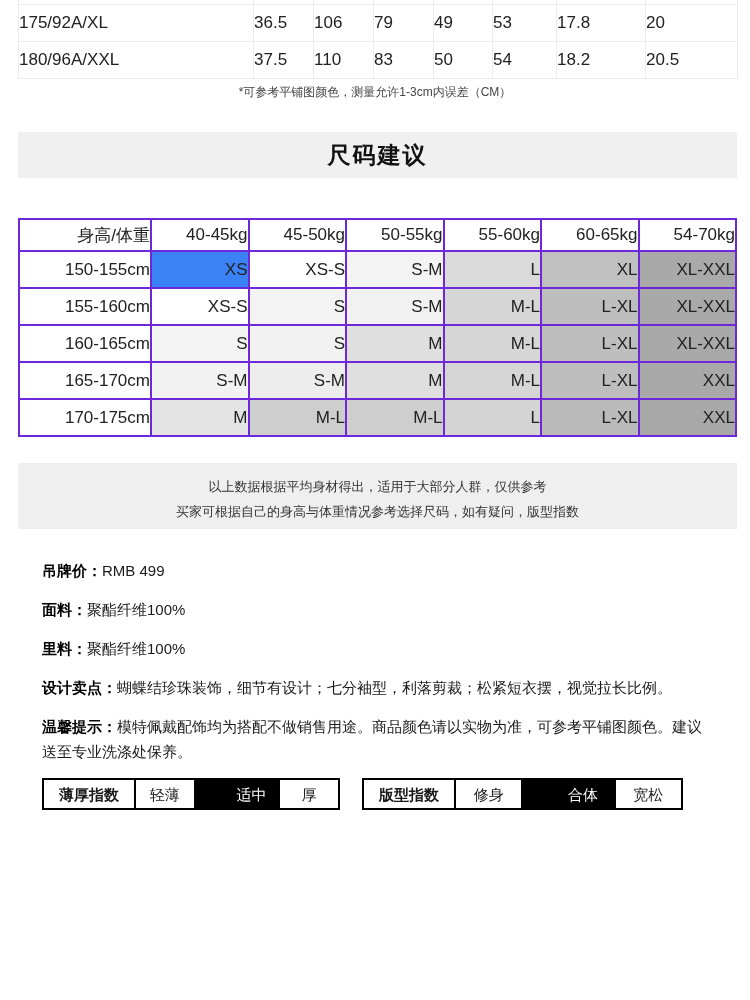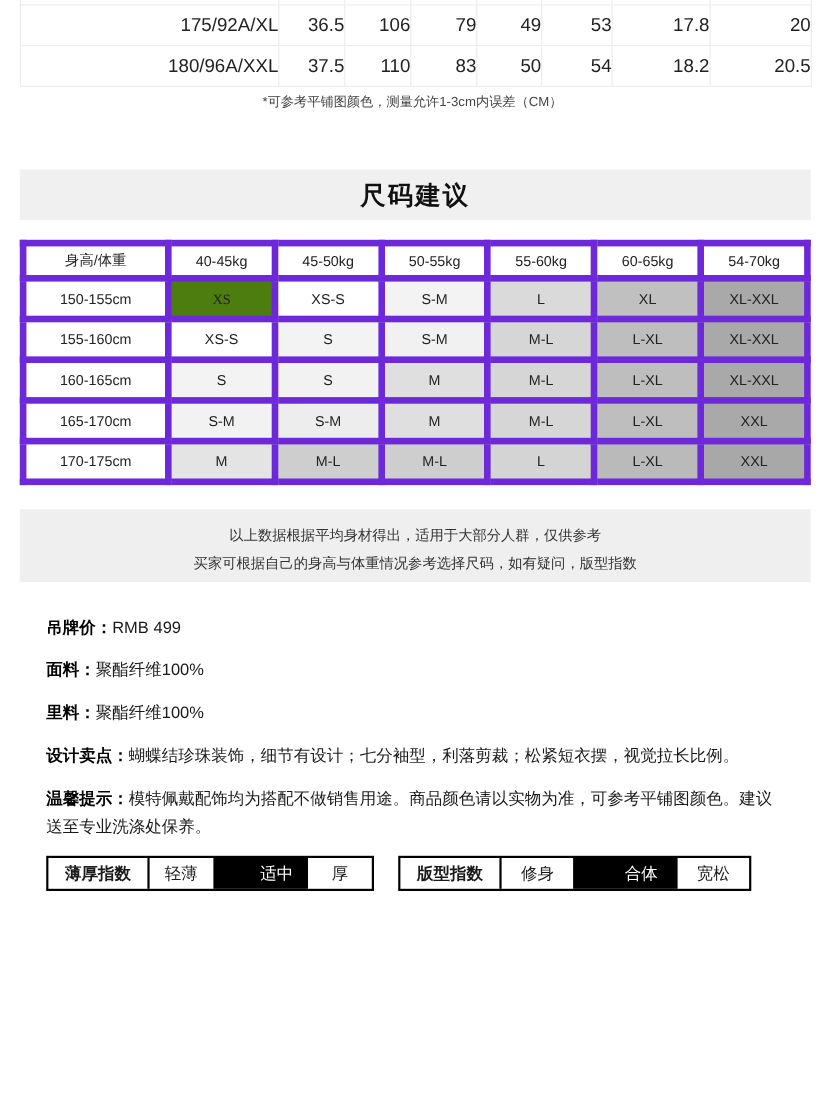--- a/index.html
+++ b/index.html
@@ -9,46 +9,46 @@
     font-family:"Liberation Sans","DejaVu Sans",sans-serif;
     color:#1a1a1a;
   }
 
   
   .measure-table {
     position:absolute; left:18px; top:0; width:719px;
     border-collapse:collapse; table-layout:fixed;
   }
   .measure-table td {
-    border:1px solid #ececec; text-align:right;
+    border:1px solid #ececec; text-align:left;
     height:37px; font-size:17px; color:#222; background:#fff;
   }
   .measure-table tr.partial td { height:4px; border-top:none; }
   .mc0{width:235px}.mc1{width:60px}.mc2{width:60px}.mc3{width:60px}
   .mc4{width:59px}.mc5{width:64px}.mc6{width:89px}.mc7{width:92px}
 
   .measure-note {
     position:absolute; left:0; top:84px; width:750px;
     text-align:center; font-size:12px; color:#444;
   }
 
   
   .banner {
-    position:absolute; left:18px; top:154px; width:719px; height:46px;
+    position:absolute; left:18px; top:132px; width:719px; height:46px;
     background:#f0f0f0; text-align:center; line-height:46px;
     font-size:23px; font-weight:bold; color:#111; letter-spacing:2px;
   }
 
   
   .size-table {
     position:absolute; left:18px; top:218px; width:719px;
     border-collapse:collapse; table-layout:fixed;
   }
   .size-table td {
-    border:6px solid #6d28d9; text-align:center; font-size:13px; color:#222;
+    border:2px solid #6d28d9; text-align:right; font-size:17px; color:#222;
     height:37px; background:#fff;
   }
   .size-table tr.head td { height:32px; }
   .sc0{width:132px}
 
   
   .disclaimer {
     position:absolute; left:18px; top:463px; width:719px; height:66px;
     background:#efefef; text-align:center; padding-top:11px;
     font-size:13px; color:#333; line-height:25px;
@@ -147,21 +147,21 @@
     <td>身高/体重</td>
     <td>40-45kg</td>
     <td>45-50kg</td>
     <td>50-55kg</td>
     <td>55-60kg</td>
     <td>60-65kg</td>
     <td>54-70kg</td>
   </tr>
   <tr>
     <td>150-155cm</td>
-    <td style="background: #4d7c0f; font-family: Liberation Serif, serif;">XS</td>
+    <td style="background: #3b82f6;">XS</td>
     <td style="background: rgb(255, 255, 255);">XS-S</td>
     <td style="background: rgb(243, 243, 243);">S-M</td>
     <td style="background: rgb(218, 218, 218);">L</td>
     <td style="background: rgb(192, 192, 192);">XL</td>
     <td style="background: rgb(169, 169, 169);">XL-XXL</td>
   </tr>
   <tr>
     <td>155-160cm</td>
     <td style="background: rgb(255, 255, 255);">XS-S</td>
     <td style="background: rgb(243, 243, 243);">S</td>

